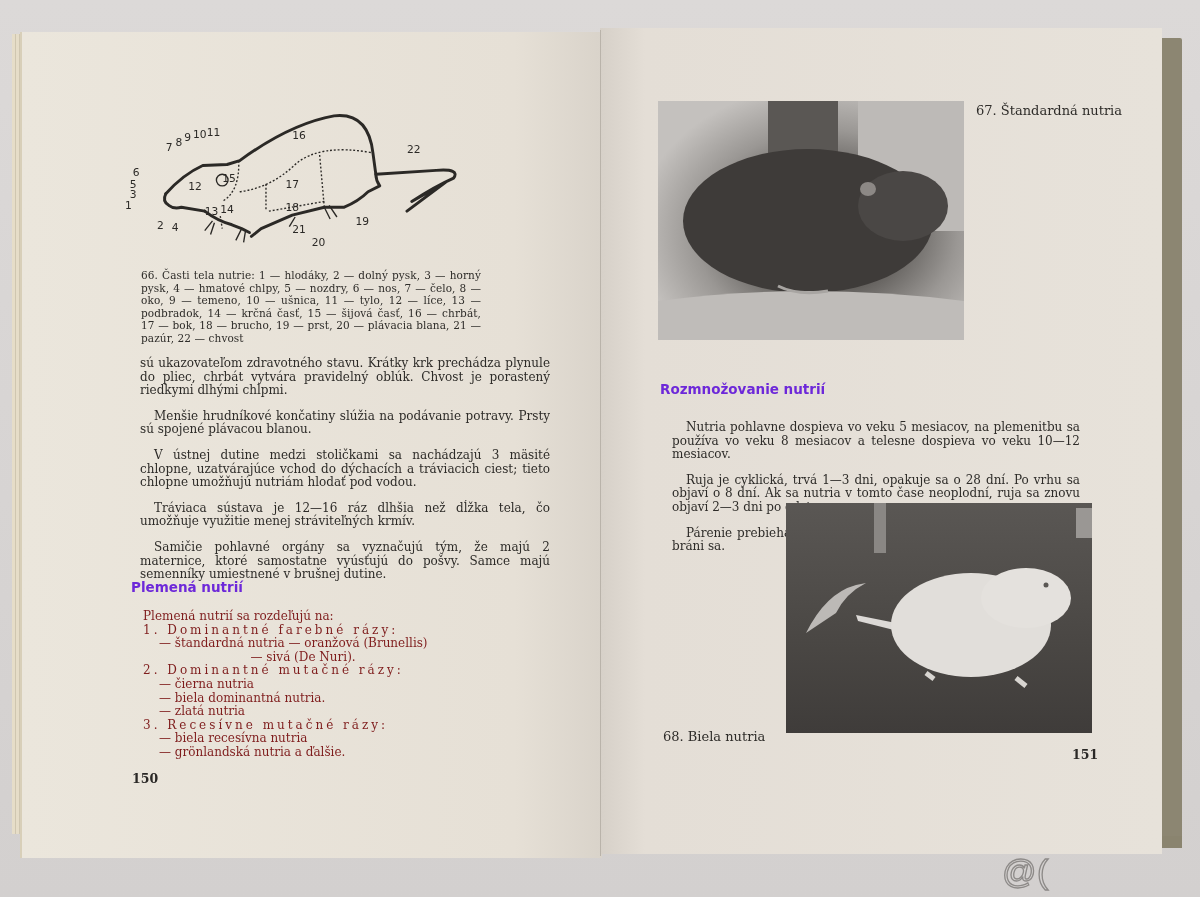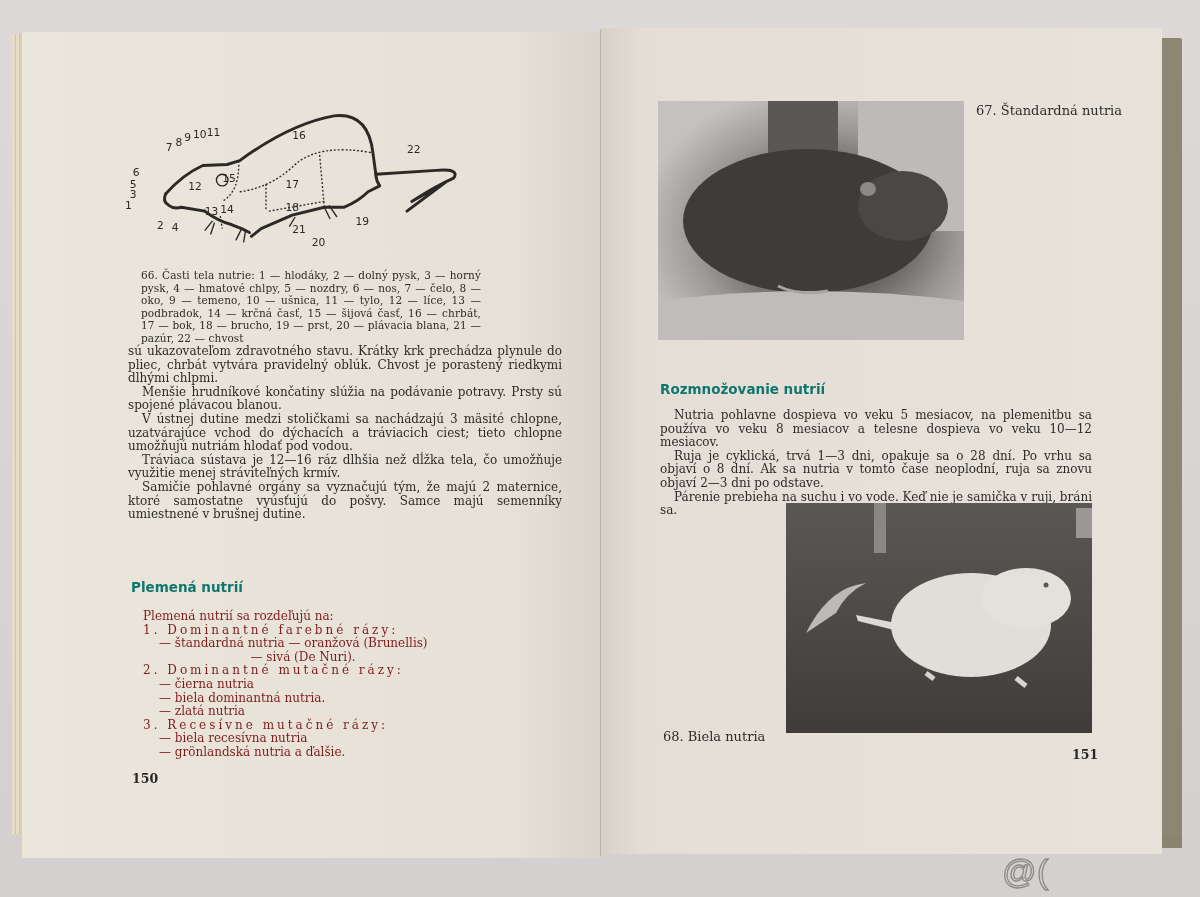--- a/index.html
+++ b/index.html
@@ -17,23 +17,23 @@
   .page-stack-left { position: absolute; left: 12px; top: 34px; width: 28px; height: 800px; background: repeating-linear-gradient(90deg, #e6ddc8 0 3px, #cfc6b0 3px 4px); }
   .page { position: absolute; background: #e7e2da; }
   .page.left { left: 22px; top: 32px; width: 580px; height: 826px; background: linear-gradient(90deg, #ebe6dc 0%, #e6e0d6 85%, #d9d3ca 100%); box-shadow: -2px 0 0 #d8cfb9; }
   .page.right { left: 600px; top: 28px; width: 562px; height: 826px; background: linear-gradient(90deg, #d6d0c8 0%, #e4ded6 8%, #e7e2da 100%); }
   .gutter-line { position: absolute; left: 600px; top: 30px; width: 1px; height: 826px; background: #b9b3aa; }
 
   
   .abs { position: absolute; }
   .figure-caption { font-size: 10.5px; line-height: 12.5px; letter-spacing: 0.1px; text-align: justify; color: #2e2c29; margin-left: 13px; }
   .body-text { font-size: 12px; line-height: 13.6px; text-align: justify; color: #2d2b28; }
-  .body-text p { margin: 0; text-indent: 14px; }
+  .body-text p { margin: 12px; text-indent: 14px; }
   .body-text p.noind { text-indent: 0; }
-  .section-heading { font-family: "DejaVu Sans", sans-serif; font-weight: bold; font-size: 13.5px; color: #0f766e; }
+  .section-heading { font-family: "DejaVu Sans", sans-serif; font-weight: bold; font-size: 13.5px; color: #6d28d9; }
   .list { font-size: 12px; line-height: 13.6px; color: #7f1d1d; }
   .list .row { white-space: pre; }
   .spaced { letter-spacing: 3px; }
   .page-number { font-weight: bold; font-size: 12.5px; color: #2a2826; }
   .caption-small { font-size: 13px; color: #2e2c29; }
 
   
   .photo { position: absolute; overflow: hidden; }
   .photo-1 { left: 658px; top: 101px; width: 306px; height: 239px; background: radial-gradient(ellipse at 55% 55%, #4a4744 0%, #5e5b58 30%, #9a9794 55%, #c4c1be 80%); }
   .photo-2 { left: 786px; top: 503px; width: 306px; height: 230px; background: linear-gradient(180deg, #5a5754 0%, #4a4744 60%, #3f3c3a 100%); }

